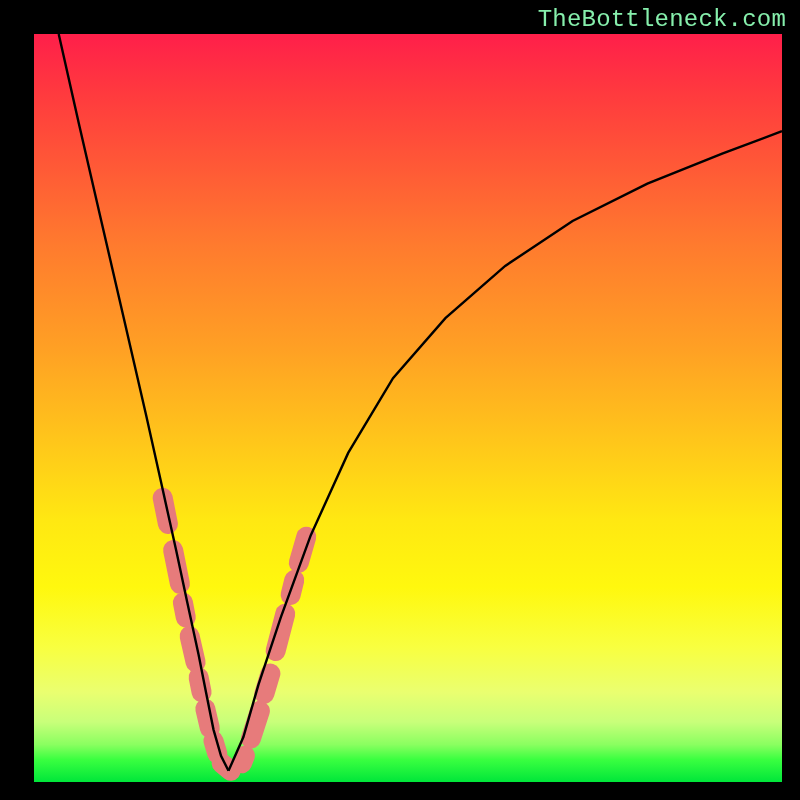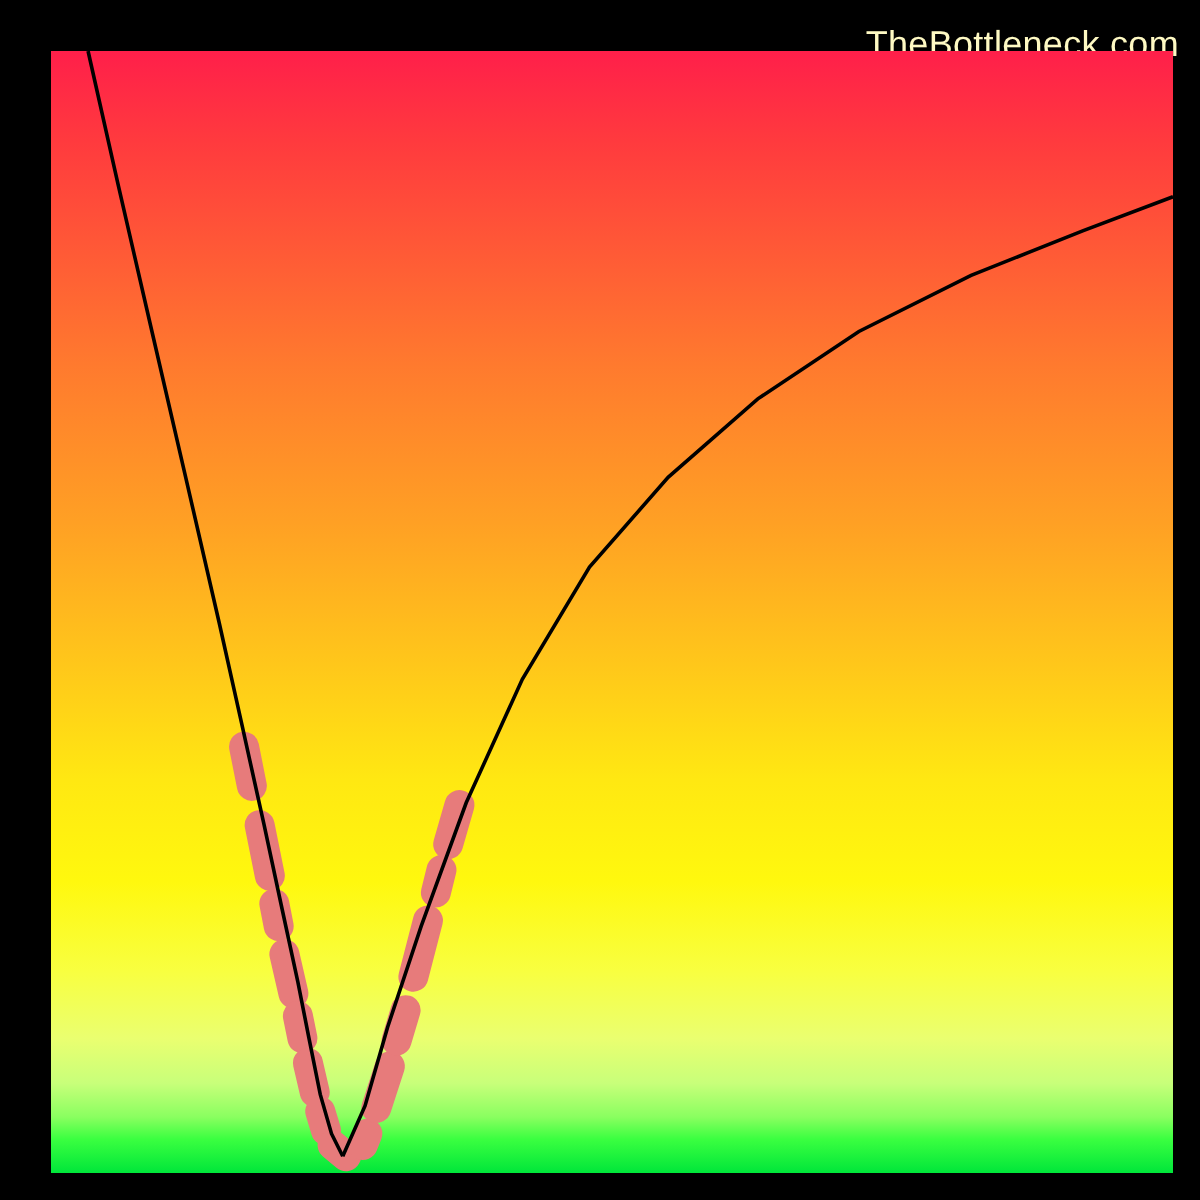--- a/index.html
+++ b/index.html
@@ -36,26 +36,27 @@
       #f8ff40 82%,
       #eaff70 88%,
       #c8ff7a 92%,
       #8aff60 95%,
       #3aff40 97%,
       #00e63a 100%
     );
   }
   .watermark {
     position: absolute;
-    top: 16px;
+    top: 6px;
     right: 14px;
-    color: #fef9c3;
+    color: #86efac;
     font-size: 24px;
     letter-spacing: 0.2px;
     user-select: none;
+    font-family: Liberation Mono, monospace;
   }
   svg.curves {
     position: absolute;
     left: 0;
     top: 0;
     width: 748px;
     height: 748px;
     overflow: visible;
   }
   .thin-curve {

